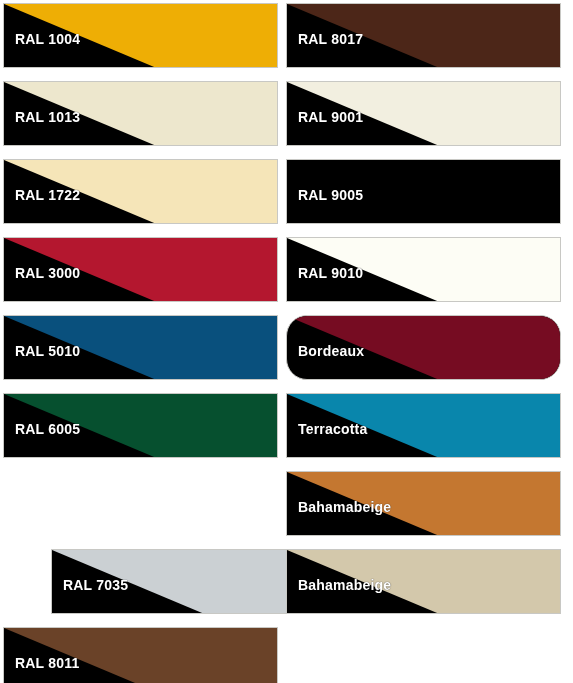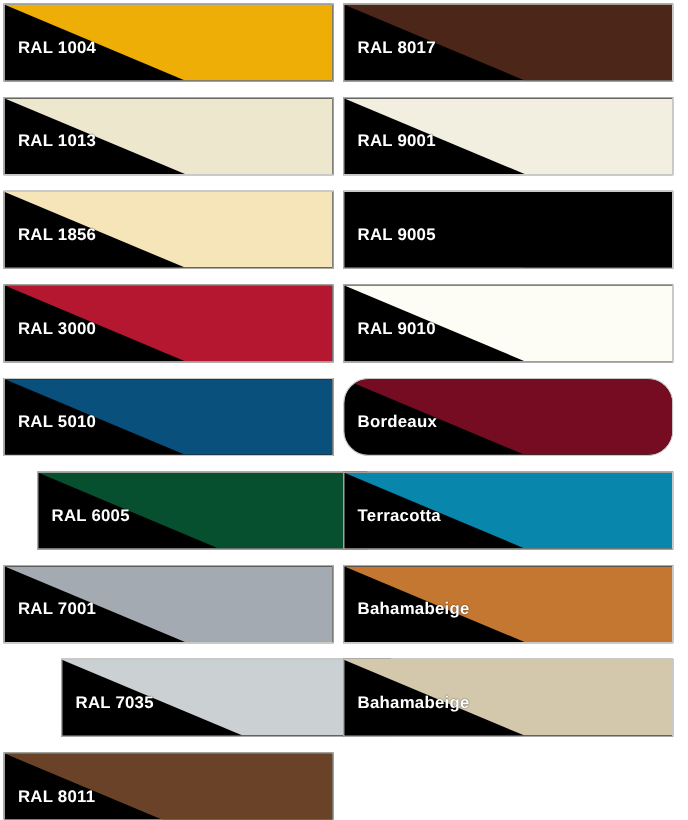--- a/index.html
+++ b/index.html
@@ -57,37 +57,33 @@
     <div class="swatch swatch-col-left" style="top: 3px;">
       <div class="color-field" style="background: rgb(238, 174, 5);"></div>
       <div class="label">RAL 1004</div>
     </div>
     <div class="swatch swatch-col-left" style="top: 81px;">
       <div class="color-field" style="background: rgb(237, 231, 205);"></div>
       <div class="label">RAL 1013</div>
     </div>
     <div class="swatch swatch-col-left" style="top: 159px;">
       <div class="color-field" style="background: rgb(245, 229, 184);"></div>
-      <div class="label">RAL 1856</div>
+      <div class="label">RAL 1722</div>
     </div>
     <div class="swatch swatch-col-left" style="top: 237px;">
       <div class="color-field" style="background: rgb(180, 23, 47);"></div>
       <div class="label">RAL 3000</div>
     </div>
     <div class="swatch swatch-col-left" style="top: 315px;">
       <div class="color-field" style="background: rgb(9, 80, 125);"></div>
       <div class="label">RAL 5010</div>
     </div>
-    <div class="swatch swatch-col-left" style="top: 393px; margin-left: 28px;">
+    <div class="swatch swatch-col-left" style="top: 393px;">
       <div class="color-field" style="background: rgb(6, 80, 47);"></div>
       <div class="label">RAL 6005</div>
-    </div>
-    <div class="swatch swatch-col-left" style="top: 471px;">
-      <div class="color-field" style="background: rgb(164, 170, 177);"></div>
-      <div class="label">RAL 7001</div>
     </div>
     <div class="swatch swatch-col-left" style="top: 549px; margin-left: 48px;">
       <div class="color-field" style="background: rgb(203, 208, 211);"></div>
       <div class="label">RAL 7035</div>
     </div>
     <div class="swatch swatch-col-left" style="top: 627px;">
       <div class="color-field" style="background: rgb(106, 66, 40);"></div>
       <div class="label">RAL 8011</div>
     </div>
     <div class="swatch swatch-col-right" style="top: 3px;">

